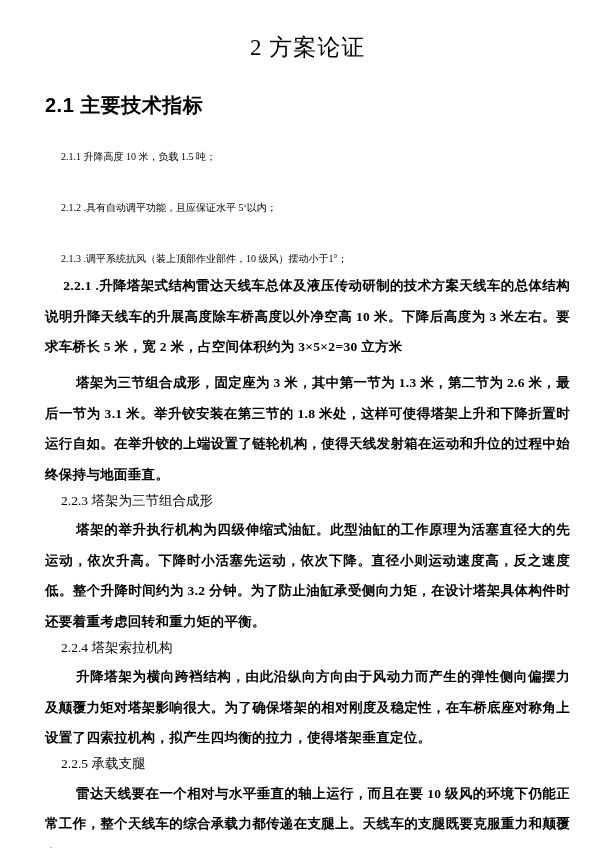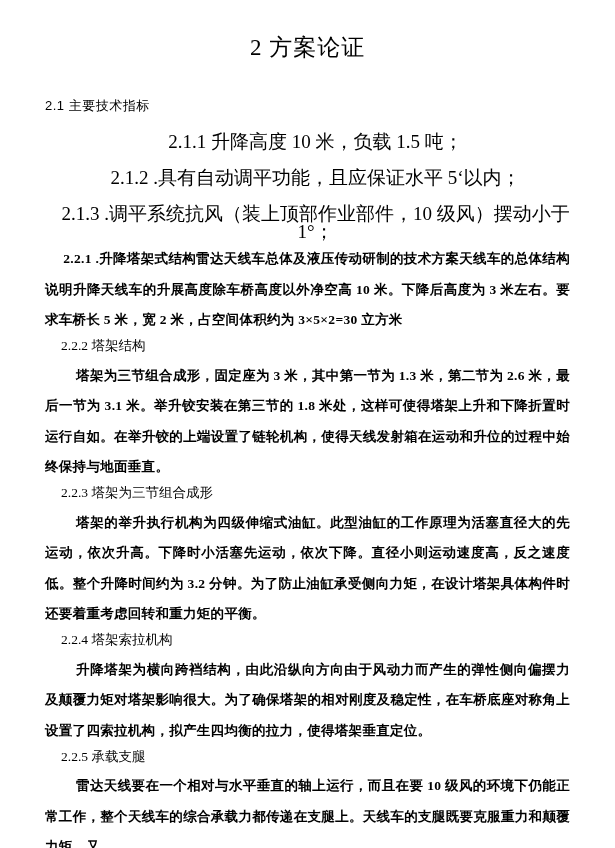--- a/index.html
+++ b/index.html
@@ -25,34 +25,33 @@
     font-size: 23px;
     line-height: 30px;
     font-weight: 400;
     text-align: center;
     letter-spacing: 1px;
     font-family: "Liberation Serif", "DejaVu Serif", serif;
   }
   .b-heading {
     margin-top: 33px;
     font-family: "Liberation Sans", "DejaVu Sans", sans-serif;
-    font-weight: normal;
-    font-size: 13px;
+    font-weight: bold;
+    font-size: 20px;
     line-height: 19px;
     letter-spacing: 0.5px;
   }
   .b-item + .b-heading {
     margin-top: 17px;
   }
   .b-item {
-    margin-top: 18px;
+    margin-top: 33px;
     padding-left: 16px;
-    font-size: 19px;
+    font-size: 10px;
     line-height: 18px;
-    text-align: center;
   }
   .b-sub {
     margin-top: 1.5px;
     padding-left: 16px;
     font-size: 13.5px;
     line-height: 18px;
   }
   .b-para {
     margin-top: 5.5px;
     font-size: 13.5px;
@@ -71,21 +70,20 @@
 <body style="background: rgb(255, 255, 255);">
 
 <div class="page" style="background: rgb(255, 255, 255); color: rgb(0, 0, 0);">
   <h1 class="chapter-title">2 方案论证</h1>
   <div id="blocks">
       <div class="b-heading">2.1 主要技术指标</div>
       <div class="b-item">2.1.1 升降高度 10 米，负载 1.5 吨；</div>
       <div class="b-item">2.1.2 .具有自动调平功能，且应保证水平 5‘以内；</div>
       <div class="b-item">2.1.3 .调平系统抗风（装上顶部作业部件，10 级风）摆动小于1°；</div>
       <div class="b-para b-para-num">2.2.1 .升降塔架式结构雷达天线车总体及液压传动研制的技术方案天线车的总体结构说明升降天线车的升展高度除车桥高度以外净空高 10 米。下降后高度为 3 米左右。要求车桥长 5 米，宽 2 米，占空间体积约为 3×5×2=30 立方米</div>
-      <div class="b-sub">2.2.2 塔架结构</div>
       <div class="b-para">塔架为三节组合成形，固定座为 3 米，其中第一节为 1.3 米，第二节为 2.6 米，最后一节为 3.1 米。举升铰安装在第三节的 1.8 米处，这样可使得塔架上升和下降折置时运行自如。在举升铰的上端设置了链轮机构，使得天线发射箱在运动和升位的过程中始终保持与地面垂直。</div>
       <div class="b-sub">2.2.3 塔架为三节组合成形</div>
       <div class="b-para">塔架的举升执行机构为四级伸缩式油缸。此型油缸的工作原理为活塞直径大的先运动，依次升高。下降时小活塞先运动，依次下降。直径小则运动速度高，反之速度低。整个升降时间约为 3.2 分钟。为了防止油缸承受侧向力矩，在设计塔架具体构件时还要着重考虑回转和重力矩的平衡。</div>
       <div class="b-sub">2.2.4 塔架索拉机构</div>
       <div class="b-para">升降塔架为横向跨裆结构，由此沿纵向方向由于风动力而产生的弹性侧向偏摆力及颠覆力矩对塔架影响很大。为了确保塔架的相对刚度及稳定性，在车桥底座对称角上设置了四索拉机构，拟产生四均衡的拉力，使得塔架垂直定位。</div>
       <div class="b-sub">2.2.5 承载支腿</div>
       <div class="b-para">雷达天线要在一个相对与水平垂直的轴上运行，而且在要 10 级风的环境下仍能正常工作，整个天线车的综合承载力都传递在支腿上。天线车的支腿既要克服重力和颠覆力矩，又</div>
     </div>
 </div>
 

